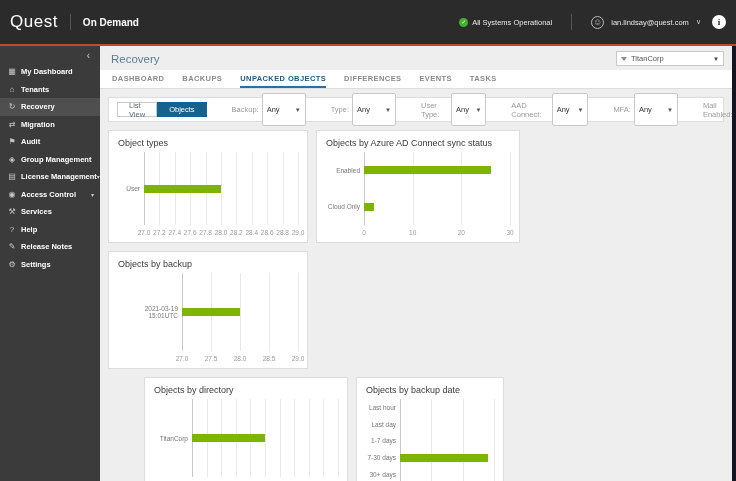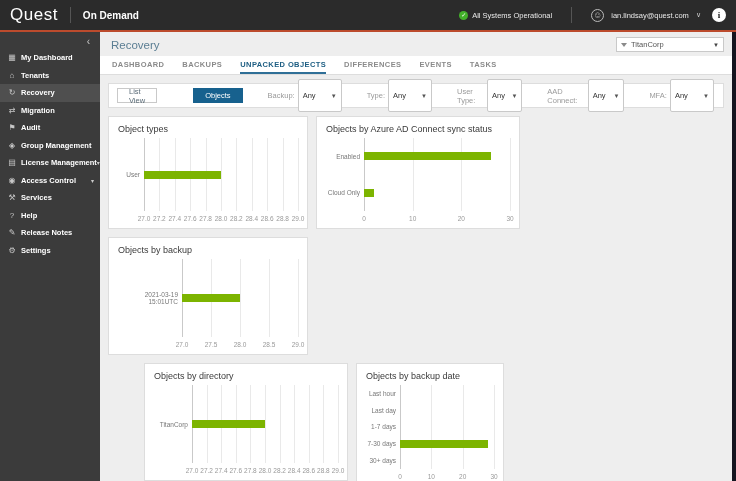--- a/index.html
+++ b/index.html
@@ -1,20 +1,20 @@
 <!DOCTYPE html>
 <html><head>
 <meta charset="utf-8">
 <style>
   * { margin:0; padding:0; box-sizing:border-box; }
   html,body { width:736px; height:481px; overflow:hidden; background:#eeeeee;
     font-family:"Liberation Sans", sans-serif; }
 
   
-  .topbar { height:30px; background:#2b2b2b; display:flex; align-items:center; padding:12px 10px; position:relative; z-index:5; }
+  .topbar { height:44px; background:#2b2b2b; display:flex; align-items:center; padding:12px 10px; position:relative; z-index:5; }
   .logo { color:#fff; font-size:17px; font-weight:400; letter-spacing:0.5px; }
   .tb-divider { width:1px; height:16px; background:#555; margin:0 12px; }
   .product { color:#fff; font-size:10px; font-weight:700; }
   .tb-right { margin-left:auto; display:flex; align-items:center; gap:7px; }
   .status { display:flex; align-items:center; gap:4px; color:#e8e8e8; font-size:7.5px; }
   .status-dot { width:9px; height:9px; border-radius:50%; background:#43b02a; color:#fff; font-size:6px;
     display:flex; align-items:center; justify-content:center; line-height:1; }
   .avatar { width:13px; height:13px; border-radius:50%; border:1px solid #bbb; color:#bbb; font-size:9px;
     display:flex; align-items:center; justify-content:center; line-height:1; }
   .email { color:#e8e8e8; font-size:7.5px;text-align:right; }
@@ -49,21 +49,21 @@
 
   .tabs { background:#fff; border-bottom:1px solid #ddd; display:flex; gap:18px; padding:0 12px; height:19px; align-items:stretch; }
   .tab { font-size:7.5px; letter-spacing:0.4px; color:#8a8a8a; display:flex; align-items:center;
     border-bottom:2px solid transparent; cursor:pointer; font-weight:600; }
   .tab.active { color:#1c5d82; border-bottom-color:#2f6f97; font-weight:700; }
 
   .filter-card { margin:8px; background:#fff; border:1px solid #ddd; height:25px; display:flex; align-items:center; padding:0 8px; gap:8px; }
   .view-toggle { display:flex; }
   .vt-btn { height:15px; font-size:7.5px; padding:0 11px; display:flex; align-items:center; cursor:pointer;
     border:1px solid #c9c9c9; color:#5a6b77; background:#fff; }
-  .vt-btn.active { background:#17618e; border-color:#17618e; color:#fff;margin-left:36px; }
+  .vt-btn.active { background:#17618e; border-color:#17618e; color:#fff; }
   .drop-group { display:flex; align-items:center; gap:3px; }
   .drop-label { font-size:7.5px; color:#9a9a9a;padding-left:17px; }
   .drop-box { width:44px; height:33px; background:#fff; border:1px solid #c9c9c9; border-radius:2px;
     display:flex; align-items:center; font-size:7.5px; color:#333; padding:0 4px; cursor:pointer; }
   .drop-caret { margin-left:auto; color:#555; font-size:6px; }
 
   
   .charts { display:flex; flex-wrap:wrap; gap:8px; margin:0 8px; width:420px; }
   .chart-card { background:#fff; border:1px solid #ddd; padding:7px 9px 4px; display:flex; flex-direction:column; }
   .charts .chart-card:nth-child(1) { width:200px; height:113px; }

